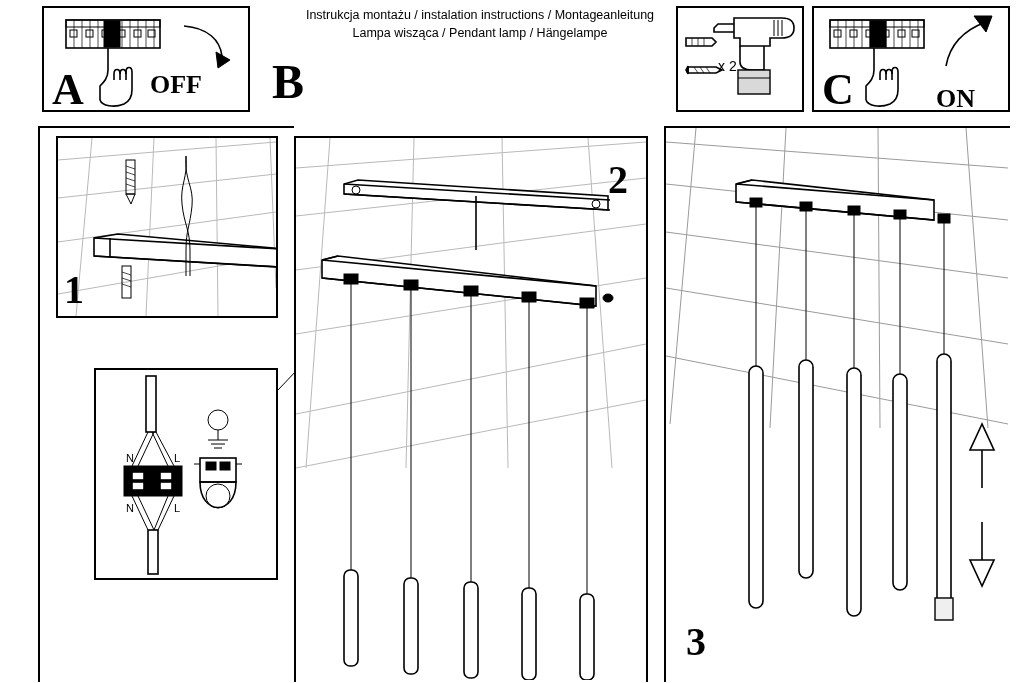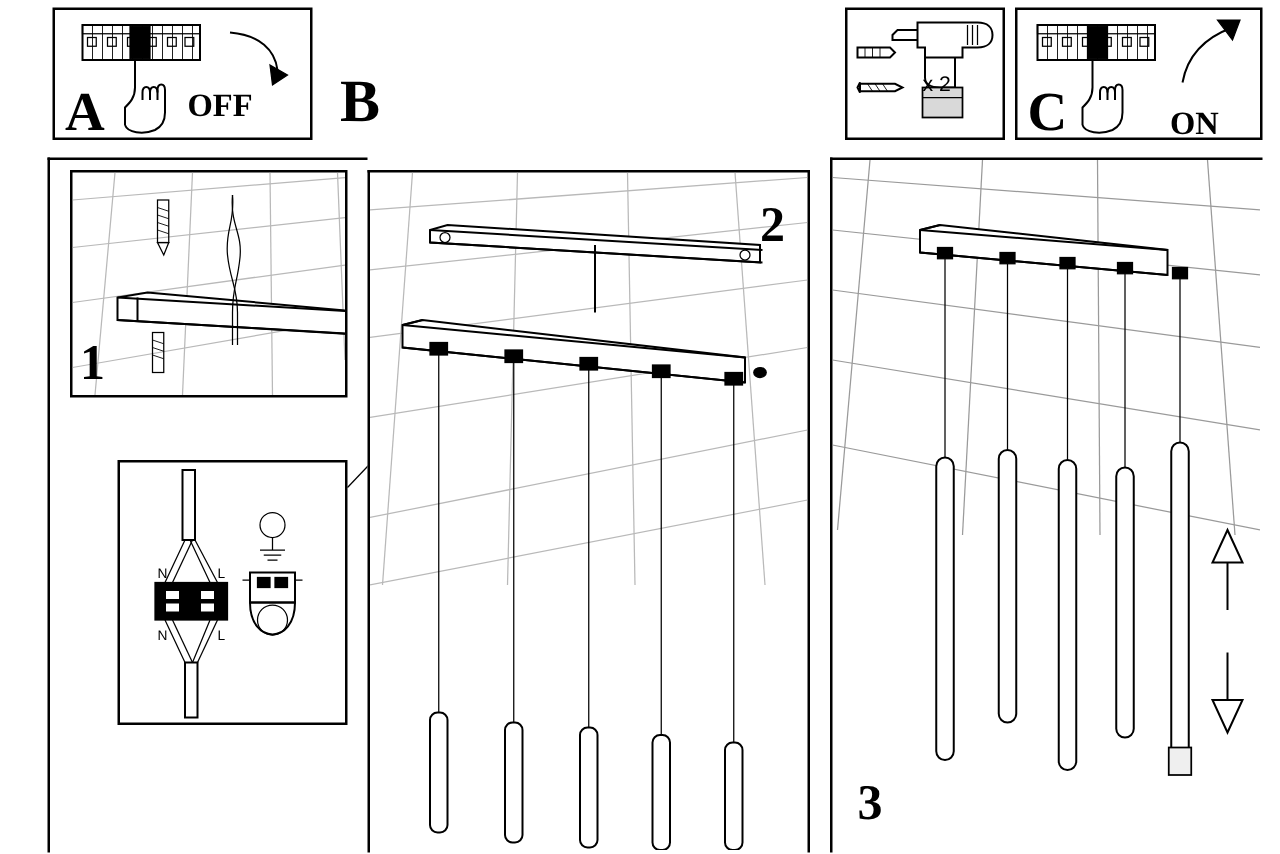--- a/index.html
+++ b/index.html
@@ -64,20 +64,22 @@
   .fillk { fill: #000000; stroke: #000; stroke-width: 1; }
   .fillg { fill: #d9d9d9; stroke: #000; stroke-width: 1.4; }
   .fillgr { fill: #efefef; stroke: #000; stroke-width: 1.4; }
 </style>
 </head>
 <body>
 
 <div id="sheet">
 
   <div class="title-block">
+    <span class="title-line">Instrukcja montażu / instalation instructions / Montageanleitung</span>
+    <span class="title-line">Lampa wisząca / Pendant lamp / Hängelampe</span>
   </div>
 
   <div class="panel" style="left:42px; top:6px; width:208px; height:106px;">
     <svg width="204" height="102" viewBox="0 0 204 102">
 
       <g>
         <rect class="ln" x="22" y="12" width="94" height="28"></rect>
         <rect class="ln-thin" x="22" y="12" width="94" height="7"></rect>
         <line class="ln-hair" x1="30" y1="12" x2="30" y2="40"></line>
         <line class="ln-hair" x1="38" y1="12" x2="38" y2="40"></line>
@@ -138,21 +140,21 @@
       </g>
 
       <g>
         <path class="ln" d="M8 62 L10 58 L10 66 Z" fill="#ffffff"></path>
         <path class="ln" d="M10 59 L38 59 L44 62 L38 65 L10 65 Z" fill="#ffffff"></path>
         <line class="ln-hair" x1="16" y1="59" x2="20" y2="65"></line>
         <line class="ln-hair" x1="22" y1="59" x2="26" y2="65"></line>
         <line class="ln-hair" x1="28" y1="59" x2="32" y2="65"></line>
       </g>
     </svg>
-    <div style="position:absolute; left:40px; top:50px; font-size:17px;margin-left:20px;">x 2</div>
+    <div style="position:absolute; left:40px; top:50px; font-size:14px;">x 2</div>
   </div>
 
   <div class="panel" style="left:812px; top:6px; width:198px; height:106px;">
     <svg width="194" height="102" viewBox="0 0 194 102">
       <g>
         <rect class="ln" x="16" y="12" width="94" height="28"></rect>
         <rect class="ln-thin" x="16" y="12" width="94" height="7"></rect>
         <line class="ln-hair" x1="24" y1="12" x2="24" y2="40"></line>
         <line class="ln-hair" x1="32" y1="12" x2="32" y2="40"></line>
         <line class="ln-hair" x1="40" y1="12" x2="40" y2="40"></line>

